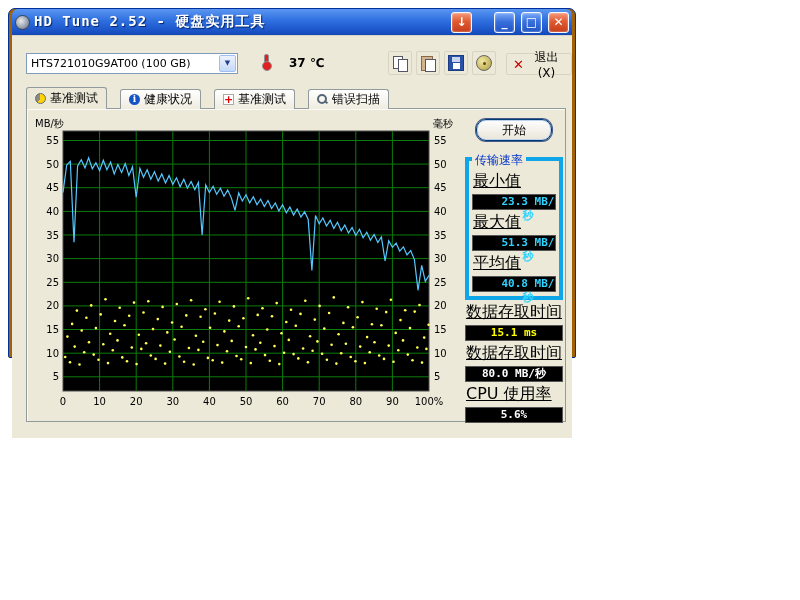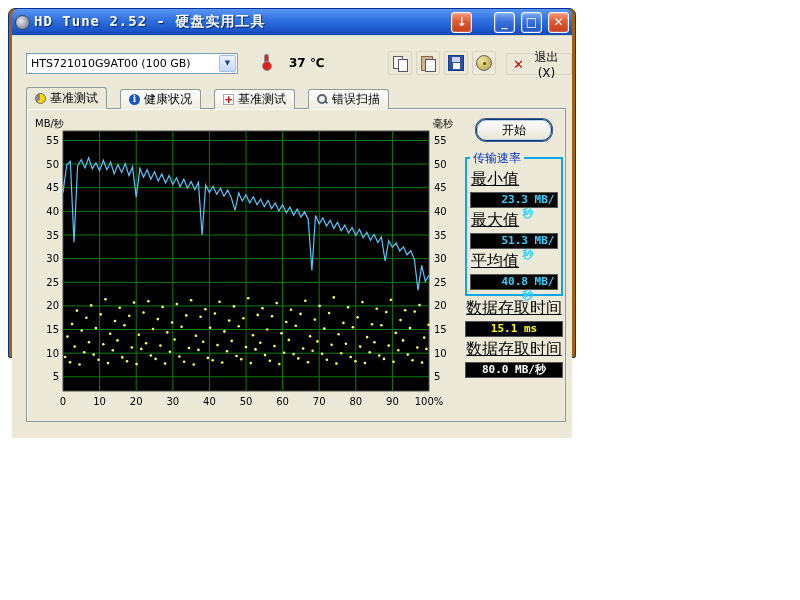--- a/index.html
+++ b/index.html
@@ -78,21 +78,21 @@
   .panel{position:absolute;left:14px;top:72px;width:540px;height:314px;background:#ece9d8;
     border:1px solid #919b9c;box-shadow:inset 1px 1px 0 #fbfaf5;z-index:2;}
 
   .chartwrap{position:absolute;left:6px;top:8px;width:430px;height:296px;}
   .chart .tick{font-family:"DejaVu Sans","Liberation Sans",sans-serif;font-size:10px;fill:#000;}
 
   .rightcol{position:absolute;left:438px;top:8px;width:98px;font-size:12px;}
   .startbtn{display:block;margin:2px auto 16px;width:76px;height:22px;cursor:pointer;
     background:linear-gradient(#fefefe,#e9e5d8);border:1px solid #003c74;border-radius:10px;
     box-shadow:0 0 0 1px #46598c,inset 0 0 0 1px #bcd2ee;font-size:12px;font-family:inherit;}
-  .groupbox{border:2px solid #0ea5e9;margin-top:8px;padding:8px 3px 4px;position:relative;}
+  .groupbox{border:4px solid #0ea5e9;margin-top:8px;padding:8px 3px 4px;position:relative;}
   .gcaption{position:absolute;top:-9px;left:3px;background:#ece9d8;padding:0 3px;color:#0033cc;font-size:12px;}
   .rowlabel{margin:2px 1px 2px;font-size:16px;text-decoration:underline;}
   .vbox{height:16px;background:#000;text-align:center;border:1px solid #555;
     font:bold 11px/14px "DejaVu Sans Mono","Liberation Mono",monospace;}
   .vbox.cyan{color:#2fd3ff;padding-left:28px;}
   .vbox.yellow{color:#ffff00;}
   .vbox.white{color:#ffffff;}
   .sec{}
 </style>
 </head>
@@ -396,18 +396,22 @@
           <div class="sec">
             <div class="rowlabel">数据存取时间</div>
             <div class="vbox yellow">15.1 ms</div>
           </div>
 
           <div class="sec">
             <div class="rowlabel">数据存取时间</div>
             <div class="vbox white">80.0 MB/秒</div>
           </div>
 
+          <div class="sec">
+            <div class="rowlabel">CPU 使用率</div>
+            <div class="vbox white">5.6%</div>
+          </div>
         </div>
 
       </div>
     </div>
   </div>
 </div>
 
 </body></html>

